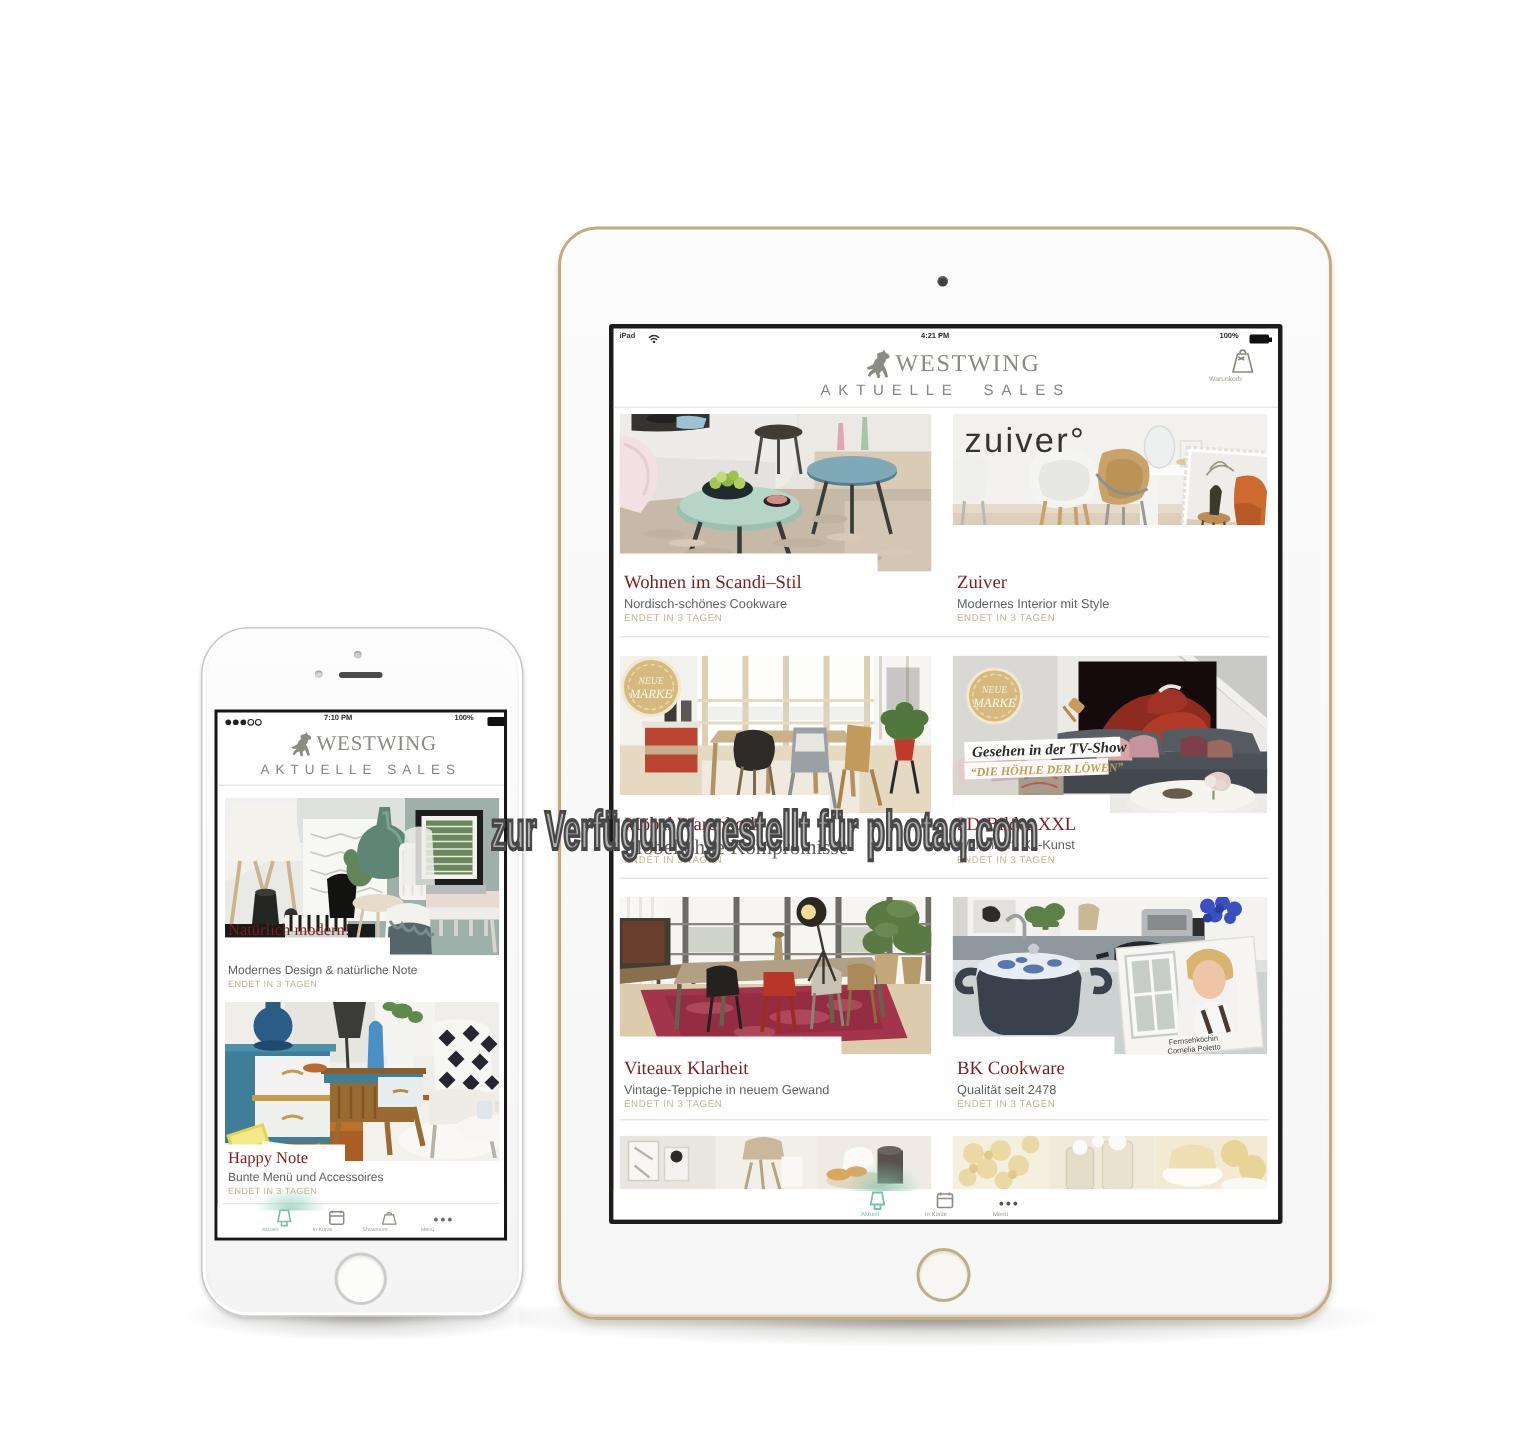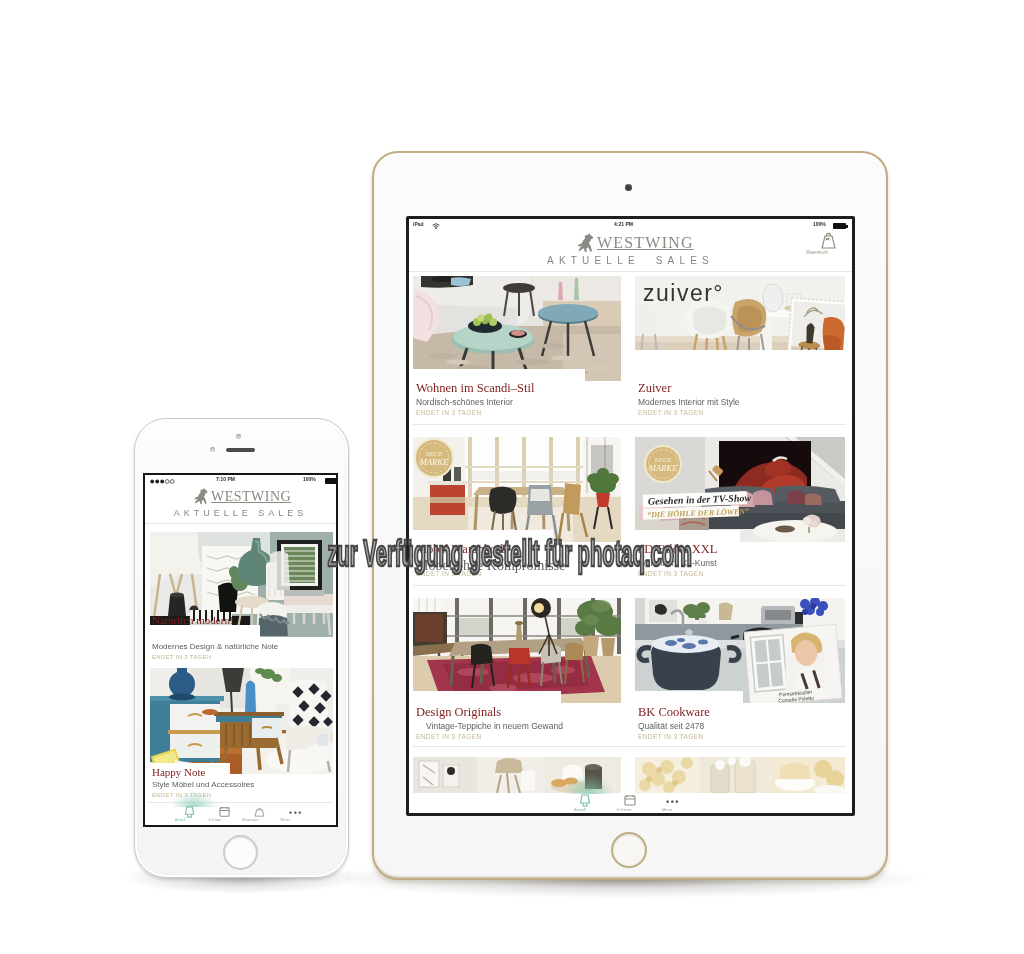--- a/index.html
+++ b/index.html
@@ -33,21 +33,21 @@
     border:2px solid #cccccb;box-shadow:inset 0 1px 2px rgba(0,0,0,.10);}
   .iph-screen{left:143px;top:473px;width:191px;height:350px;background:#ffffff;border:2px solid #161616;overflow:hidden;}
   .iphcont{position:absolute;left:0;top:0;width:191px;height:350px;}
   
   .st{font-size:10px;color:#2a2a2a;}
   .scale5{transform:scale(.5);transform-origin:0 0;}
   .wm{left:12px;top:533px;width:1006px;text-align:center;z-index:60;
       font-weight:bold;font-size:36px;color:#b0b0b0;letter-spacing:0px;
       -webkit-text-stroke:2.6px #474747;
       transform:scaleX(.561);transform-origin:491px 50%;}
-  .serif{font-family:"Liberation Serif",serif;text-decoration:underline;}
+  .serif{font-family:"Liberation Serif",serif;}
   .gold{color:#c3b791;}
   .ttl{font-family:"Liberation Serif",serif;color:#7f1d1d;}
   .sub{color:#5c635c;}
   .sep{background:#e7e7e4;height:1px;}
 </style></head>
 <body>
 <div class="abs shadow-phone"></div>
 <div class="abs shadow-pad"></div>
 
 <div class="abs ipad"></div>
@@ -139,21 +139,21 @@
           </g>
     <g fill="#d6c9b8">
             <ellipse cx="45" cy="86" rx="12" ry="2.5"></ellipse>
             <ellipse cx="95" cy="98" rx="15" ry="3"></ellipse>
             <ellipse cx="150" cy="82" rx="12" ry="2.5"></ellipse>
             <ellipse cx="185" cy="92" rx="12" ry="2.5"></ellipse>
           </g>
   </svg></div>
   <div class="abs" style="left:4px;top:150px;width:172px;height:16px;background:#fff;"></div>
   <div class="abs ttl" style="left:7px;top:162px;font-size:12.5px;">Wohnen im Scandi–Stil</div>
-  <div class="abs sub" style="left:7px;top:178px;font-size:8.5px;">Nordisch-schönes Interior</div>
+  <div class="abs sub" style="left:7px;top:178px;font-size:8.5px;">Nordisch-schönes Cookware</div>
   <div class="abs gold" style="left:7px;top:190px;font-size:6.5px;letter-spacing:.4px;">ENDET IN 3 TAGEN</div>
 
   <div class="abs" style="left:226px;top:57px;width:210px;height:74px;overflow:hidden;" id="imgB"><svg width="210" height="105" viewBox="0 0 210 105">
     <rect width="210" height="105" fill="#f2f1ee"></rect>
     <rect x="0" y="60" width="210" height="45" fill="#dbcebb"></rect>
     <path d="M0 60 h210 v6 h-210z" fill="#e6dbc9"></path>
 
     <rect x="118" y="34" width="70" height="7" fill="#fbfbf9"></rect>
     <rect x="125" y="41" width="12" height="52" fill="#f3f3f0"></rect>
     <rect x="168" y="41" width="10" height="45" fill="#eff0ec"></rect>
@@ -366,22 +366,22 @@
             <ellipse cx="188" cy="8" rx="10" ry="6"></ellipse>
             <ellipse cx="178" cy="22" rx="8" ry="5"></ellipse>
           </g>
     <path d="M170 38 h16 l-2 20 h-12z" fill="#c3a87c"></path>
     <path d="M188 40 h14 l-2 18 h-10z" fill="#b79a6c"></path>
 
     <path d="M104 26 l4 0 1 16 -6 0z" fill="#b09a6e"></path>
           <ellipse cx="106" cy="25" rx="4" ry="2" fill="#8a744a"></ellipse>
   </svg></div>
   <div class="abs" style="left:4px;top:472px;width:148px;height:16px;background:#fff;"></div>
-  <div class="abs ttl" style="left:7px;top:486px;font-size:12.5px;">Design Originals</div>
-  <div class="abs sub" style="left:17px;top:502px;font-size:8.5px;">Vintage-Teppiche in neuem Gewand</div>
+  <div class="abs ttl" style="left:7px;top:486px;font-size:12.5px;">Viteaux Klarheit</div>
+  <div class="abs sub" style="left:7px;top:502px;font-size:8.5px;">Vintage-Teppiche in neuem Gewand</div>
   <div class="abs gold" style="left:7px;top:514px;font-size:6.5px;letter-spacing:.4px;">ENDET IN 3 TAGEN</div>
 
   <div class="abs" style="left:226px;top:379px;width:210px;height:105px;overflow:hidden;" id="imgF"><svg width="210" height="105" viewBox="0 0 210 105">
     <rect width="210" height="105" fill="#f4f3f0"></rect>
 
     <rect x="14" y="2" width="28" height="22" fill="#e3e1dc"></rect>
     <path d="M20 8 q6 -4 10 0 q4 4 0 8 q-6 2 -10 -2z" fill="#2e2c28"></path>
     <g fill="#5e8048">
             <ellipse cx="56" cy="12" rx="8" ry="6"></ellipse>
             <ellipse cx="68" cy="10" rx="7" ry="6"></ellipse>
@@ -700,21 +700,21 @@
     <rect x="168" y="66" width="10" height="12" rx="2" fill="#dfe5ea"></rect>
 
     <g transform="rotate(-18 16 90)">
             <rect x="2" y="84" width="26" height="14" fill="#e6d44e"></rect>
             <rect x="4" y="86" width="22" height="10" fill="#f2e98a"></rect>
           </g>
     <rect x="24" y="94" width="24" height="8" fill="#f4f2ec" transform="rotate(8 36 98)"></rect>
   </svg></div>
   <div class="abs" style="left:5px;top:288px;width:80px;height:14px;background:#fff;"></div>
   <div class="abs ttl" style="left:7px;top:291px;font-size:11px;">Happy Note</div>
-  <div class="abs sub" style="left:7px;top:305px;font-size:8px;">Style Möbel und Accessoires</div>
+  <div class="abs sub" style="left:7px;top:305px;font-size:8px;">Bunte Menü und Accessoires</div>
   <div class="abs gold" style="left:7px;top:316.5px;font-size:6px;letter-spacing:.3px;">ENDET IN 3 TAGEN</div>
 
   <div class="abs sep" style="left:3px;top:327px;width:185px;"></div>
   <div class="abs" style="left:0;top:328px;width:191px;height:22px;background:#fff;"></div>
   <div class="abs" style="left:26px;top:316px;width:46px;height:16px;background:radial-gradient(ellipse at 50% 100%,rgba(130,200,175,.7),rgba(130,200,175,0) 72%);"></div>
   <svg class="abs" style="left:38px;top:331px;" width="13" height="12" viewBox="0 0 14 13">
     <path d="M4 1 h6 l1.5 8 h-9 z" fill="none" stroke="#7cc0ab" stroke-width="1.2"></path>
         <path d="M5 9 v3 h4 v-3" fill="none" stroke="#7cc0ab" stroke-width="1.2"></path>
   </svg>
   <div class="abs" style="left:25px;top:343px;width:40px;text-align:center;">

